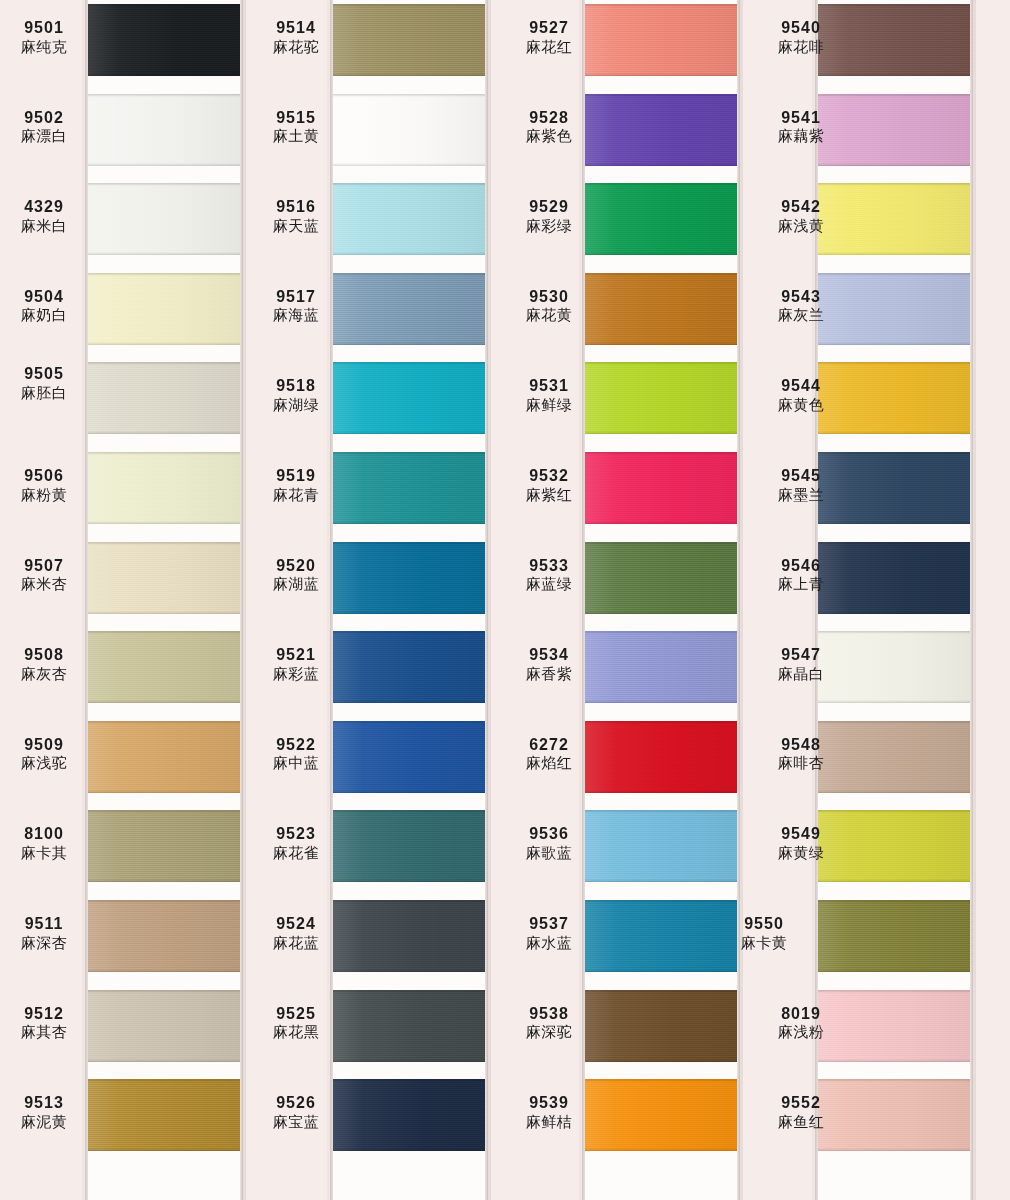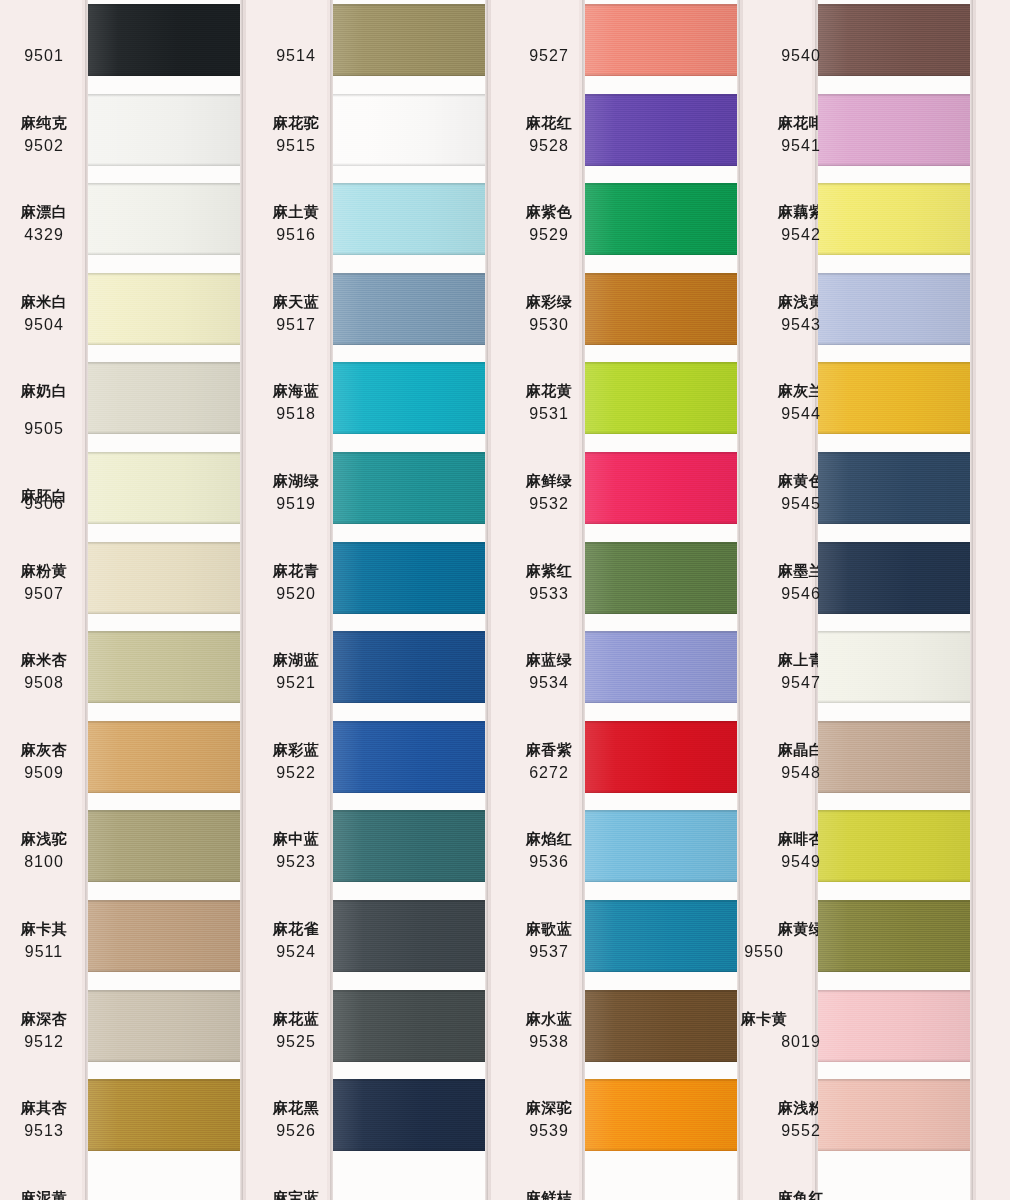--- a/index.html
+++ b/index.html
@@ -27,30 +27,28 @@
     position:absolute;
     width:88px;
     text-align:center;
     color:#1c1c1c;
     line-height:1.22;
     letter-spacing:0.3px;
   }
   .row-label .code {
     display:block;
     font-size:16px;
-    font-weight:400;
+    font-weight:700;
     letter-spacing:1px;
-    margin-top:28px;
   }
   .row-label .name {
     display:block;
     font-size:15px;
-    font-weight:700;
+    font-weight:400;
     letter-spacing:0.5px;
-    margin-top:48px;
   }
   .swatch {
     position:absolute;
     width:152px;
     height:72px;
     overflow:hidden;
   }
   .swatch .fill {
     position:absolute; inset:0;
   }
@@ -141,21 +139,21 @@
       <span class="code">9504</span>
       <span class="name">麻奶白</span>
     </div>
     <div class="swatch" style="left: 88px; top: 362.4px;">
       <div class="fill" style="background: rgb(222, 219, 204);"></div>
       <div class="tex"></div>
       <div class="sheen"></div>
       <div class="edgeshade"></div>
       <div class="edgeshade2"></div>
     </div>
-    <div class="row-label" style="left: 0px; top: 391px;">
+    <div class="row-label" style="left: 0px; top: 364px;">
       <span class="code">9505</span>
       <span class="name">麻胚白</span>
     </div>
     <div class="swatch" style="left: 88px; top: 452px;">
       <div class="fill" style="background: rgb(238, 238, 208);"></div>
       <div class="tex"></div>
       <div class="sheen"></div>
       <div class="edgeshade"></div>
       <div class="edgeshade2"></div>
     </div>

